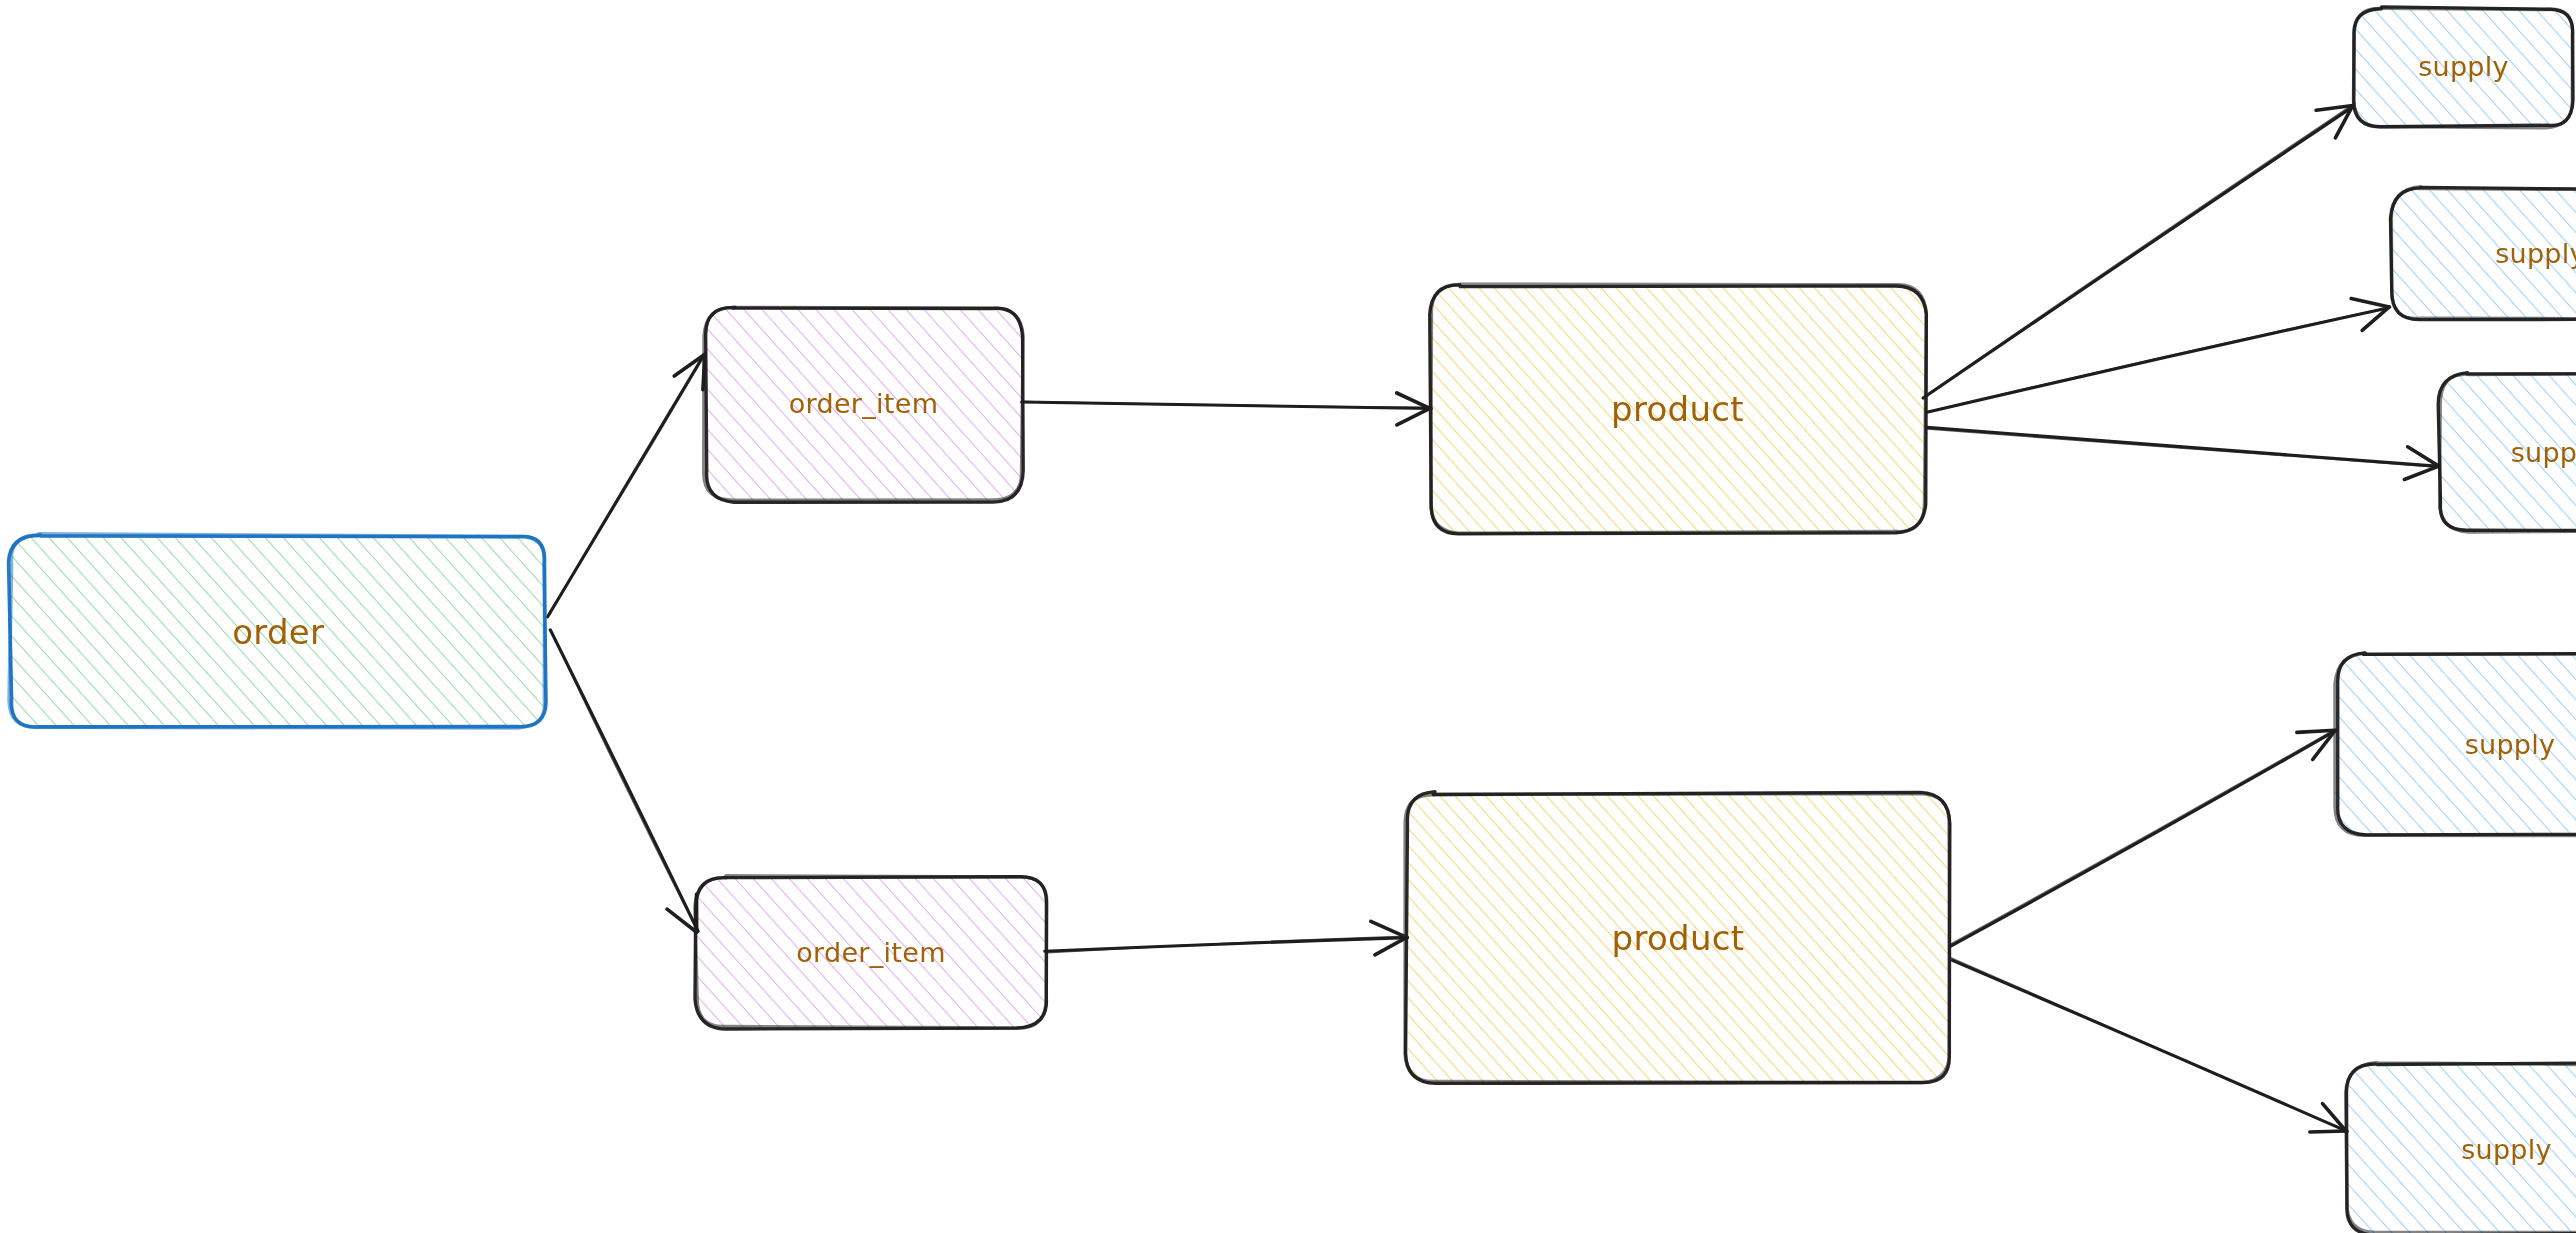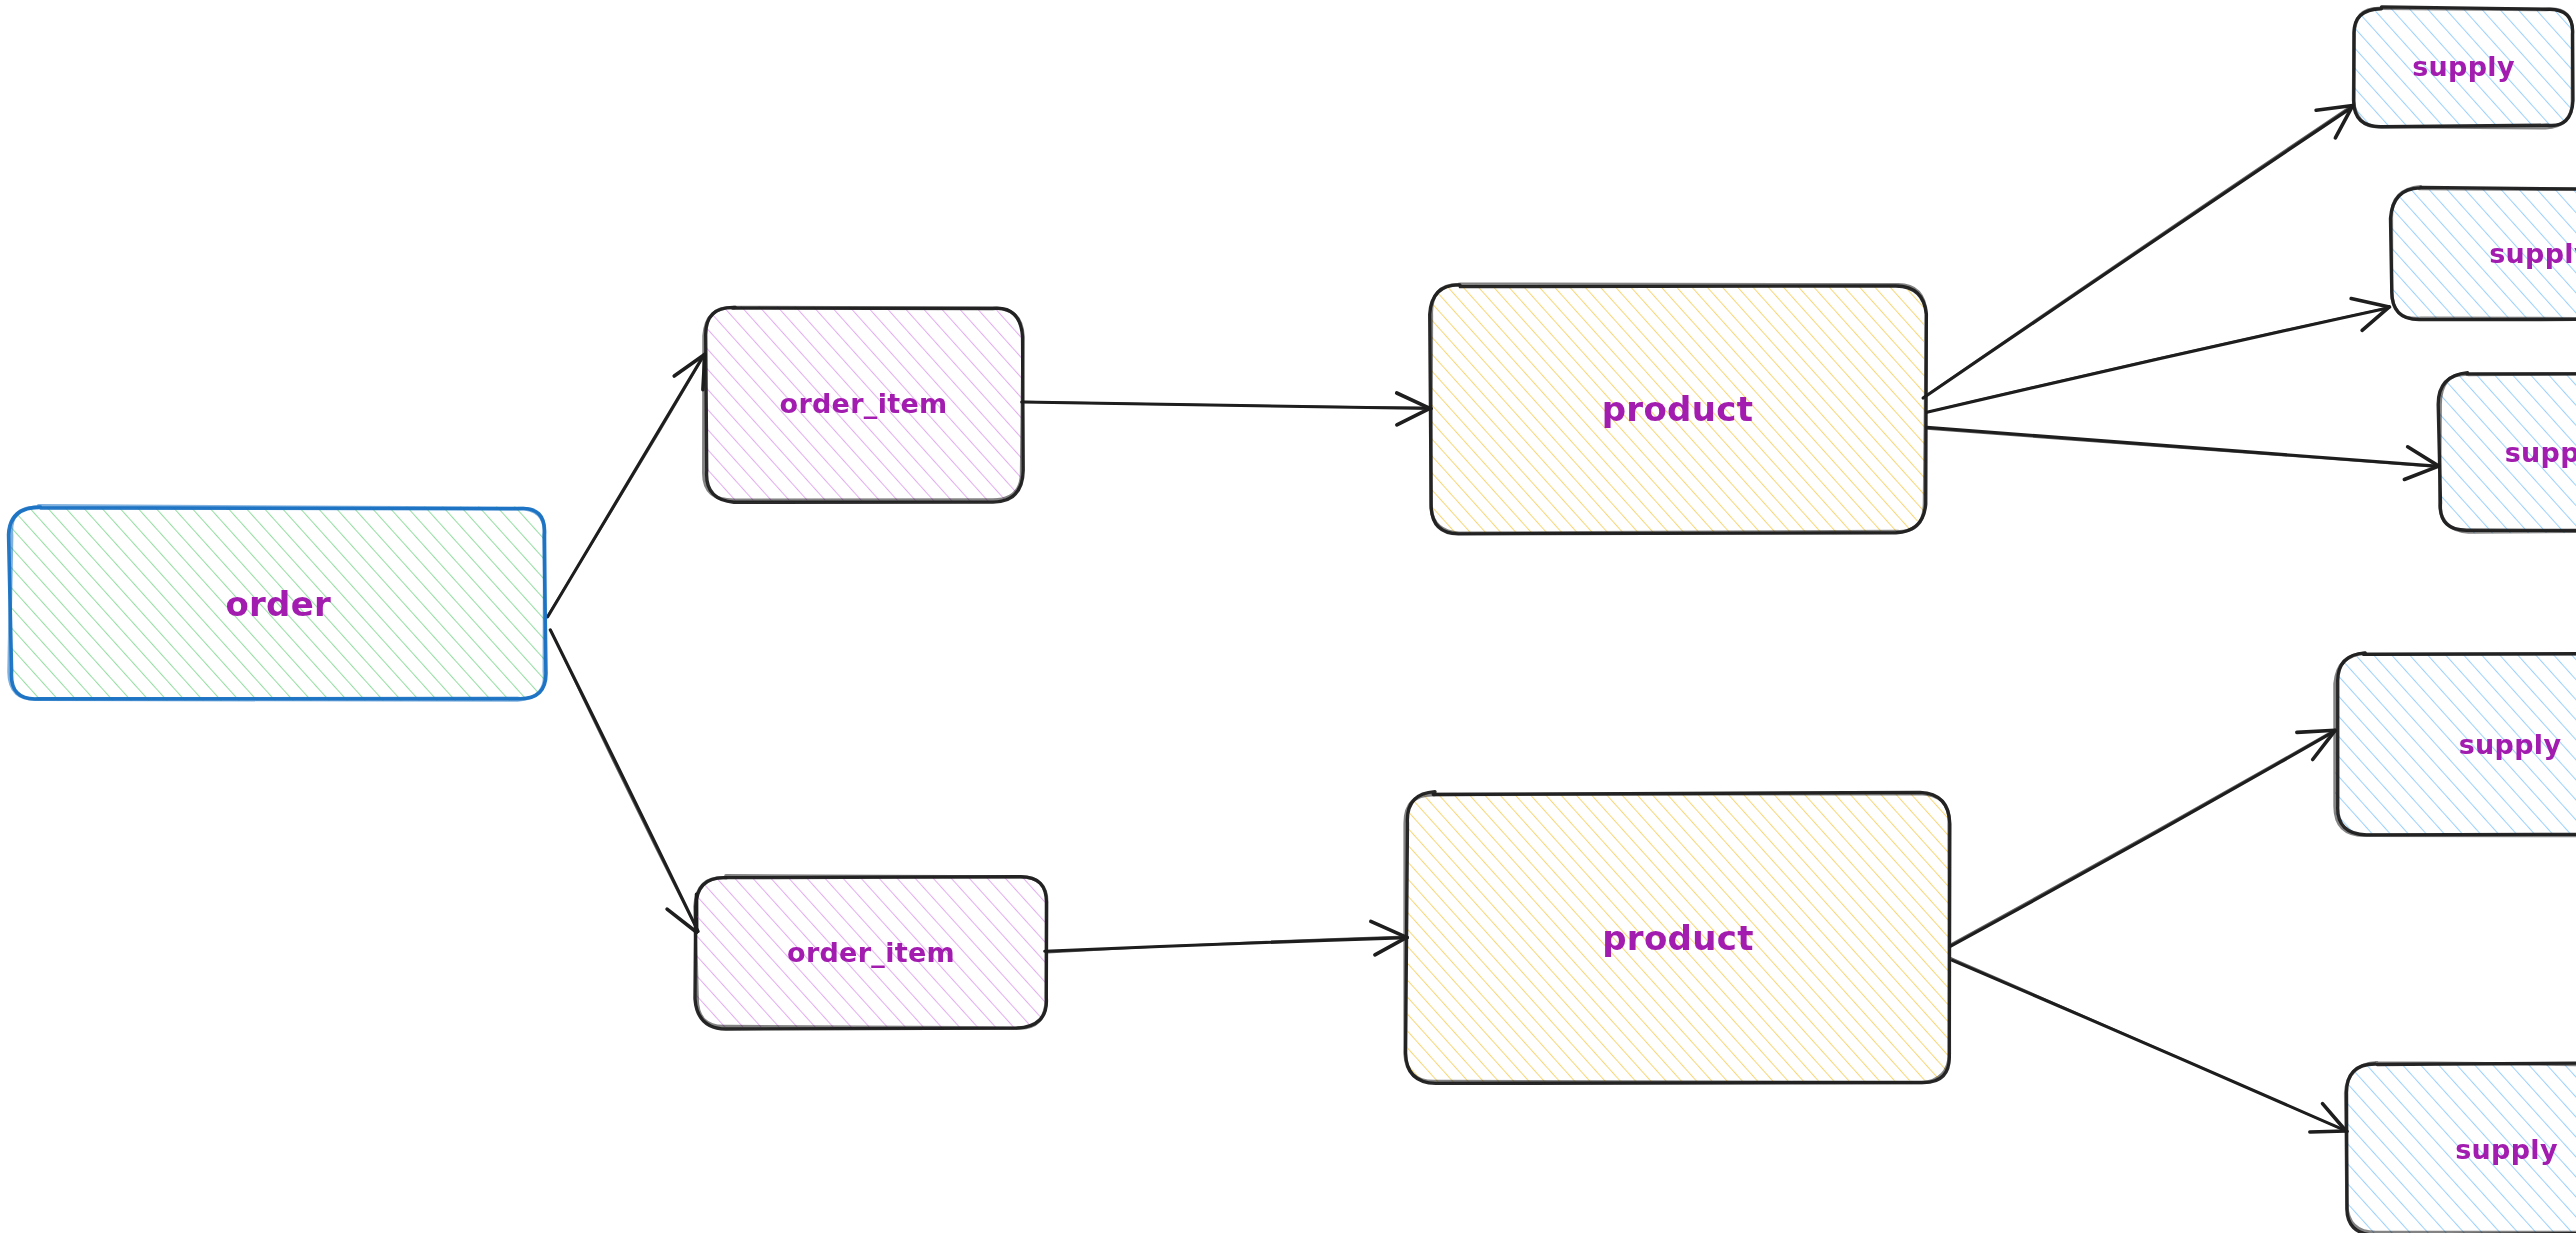--- a/index.html
+++ b/index.html
@@ -2,22 +2,22 @@
 <html style="font-size:8.2px"><head>
 <meta charset="utf-8">
 <title>Entity Relationship Sketch Diagram</title>
 <style>
   html,body{margin:0;padding:0;background:#ffffff;}
   body{font-family:"Liberation Sans",sans-serif;}
   #stage{position:relative;width:2700px;height:1233px;background:#ffffff;overflow:hidden;}
   #edges{position:absolute;left:0;top:0;width:2700px;height:1233px;pointer-events:none;}
   .node{position:absolute;box-sizing:border-box;display:flex;align-items:center;justify-content:center;}
   .node .shape{position:absolute;left:0;top:0;width:100%;height:100%;}
-  .node .label{position:relative;z-index:3;color:#a21caf;white-space:nowrap;
-       font-family:"DejaVu Sans",sans-serif;font-weight:700;letter-spacing:0.3px;}
+  .node .label{position:relative;z-index:3;color:#a16207;white-space:nowrap;
+       font-family:"DejaVu Sans",sans-serif;font-weight:400;letter-spacing:0.3px;}
   .lbl-lg{font-size:34px;}
   .lbl-md{font-size:27px;}
 </style>
 </head>
 <body>
 
 <div id="stage">
 
   <svg id="edges" viewBox="0 0 5240 2394" preserveAspectRatio="none" xmlns="http://www.w3.org/2000/svg">
     <defs>
@@ -68,21 +68,21 @@
         <path d="M 3783.085398674051 1834.674212613457 Q 4164.185232167684 1626.6561946897564 4530.946923256827 1416.7532434471666" stroke-width="3.5" opacity="0.7"></path>
         <path d="M 4532 1418 L 4488.347877029794 1474.669268304436" stroke-width="7"></path>
         <path d="M 4532 1418 L 4457.622317737518 1422.050709594296" stroke-width="7"></path>
         <path d="M 3789.070508243549 1864.5627520110286 Q 4167.636480809719 2026.562756063213 4555.465857746763 2196.744714977101" stroke-width="6" opacity="1"></path>
         <path d="M 3785.560313463472 1859.6321853998268 Q 4171.472689155011 2028.6176686313086 4554.050363423326 2196.349571229587" stroke-width="3.5" opacity="0.7"></path>
         <path d="M 4553 2196 L 4482.841695876115 2197.947294995011" stroke-width="7"></path>
         <path d="M 4553 2196 L 4507.425450812183 2142.9009289689548" stroke-width="7"></path>
       </g>
   </svg>
 
-  <div class="node" style="left: 10.3px; top: 507px; width: 536px; height: 193px;">
+  <div class="node" style="left: 10.3px; top: 535px; width: 536px; height: 193px;">
     <svg class="shape" preserveAspectRatio="none" viewBox="-14 -14 1068 402" style="left: -7.2px; top: -7.2px; width: 550px; height: 207px;">
         <path d="M 56.53429817200373 0.36563086666429023 L 983.6771628869126 -1.3194601527971495 Q 1041.3547809144272 -1.5323374264558485 1038.6677596576828 55.39191603771966 L 1042.1545512700243 315.9570844177888 Q 1040.290131510836 375.5719089529346 986.9660396603709 375.42823982444975 L 57.52094841213941 375.3312625905179 Q 1.5090236684815137 372.91818428128875 1.135831834811639 315.34574317948227 L 0.23584574611664078 58.645361187702676 Q -1.7397029394003112 -0.04714161020104857 56.9519610423371 0.8343443888399491 Z" fill="url(#hatch-green)" stroke="none"></path>
         <path d="M 58.87444610878566 1.2545059224844473 L 985.7154006980896 3.099806216312482 Q 1041.8093826317272 -2.8249130247276804 1036.821235847483 54.22714650995431 L 1040.2498006836743 318.07333069000083 Q 1043.0602691679542 374.62406311213226 984.9151031513303 371.7259674076578 L 54.24767170019805 372.179748154329 Q -1.346281622977127 375.628874971731 2.6227989223891868 318.433946992659 L -3.14622573850035 53.32588441396406 Q -1.1529639234547335 -0.3191738115247216 58.89739570901608 -0.23637084822932763 Z" fill="none" stroke="#1971c2" stroke-width="7" stroke-linecap="round" stroke-linejoin="round" opacity="0.95"></path>
         <path d="M 55.18248901478131 -2.768035888470726 L 986.943499949455 2.323464205452923 Q 1039.4908378613604 2.0517540002482733 1037.9650505071343 52.81905765534334 L 1037.1955829413587 319.44804363467176 Q 1043.0970466643093 371.30585632347777 985.277438547312 374.40870895553786 L 54.14970321718124 372.89151554205057 Q -1.667445372821505 376.09927234896423 -2.2340629573138724 320.2180337931114 L 2.6394500759613937 55.039157105534876 Q -2.442776488905203 -1.623538016538852 53.502263641684436 0.6471643465790735 Z" fill="none" stroke="#1971c2" stroke-width="7" stroke-linecap="round" stroke-linejoin="round" opacity="0.55"></path>
       </svg>
     <span class="label lbl-lg">order</span>
   </div>
 
   <div class="node" style="left: 705px; top: 307px; width: 317px; height: 193px;">
     <svg class="shape" preserveAspectRatio="none" viewBox="-14 -14 643 403" style="left: -7.2px; top: -7.2px; width: 331px; height: 208px;">

